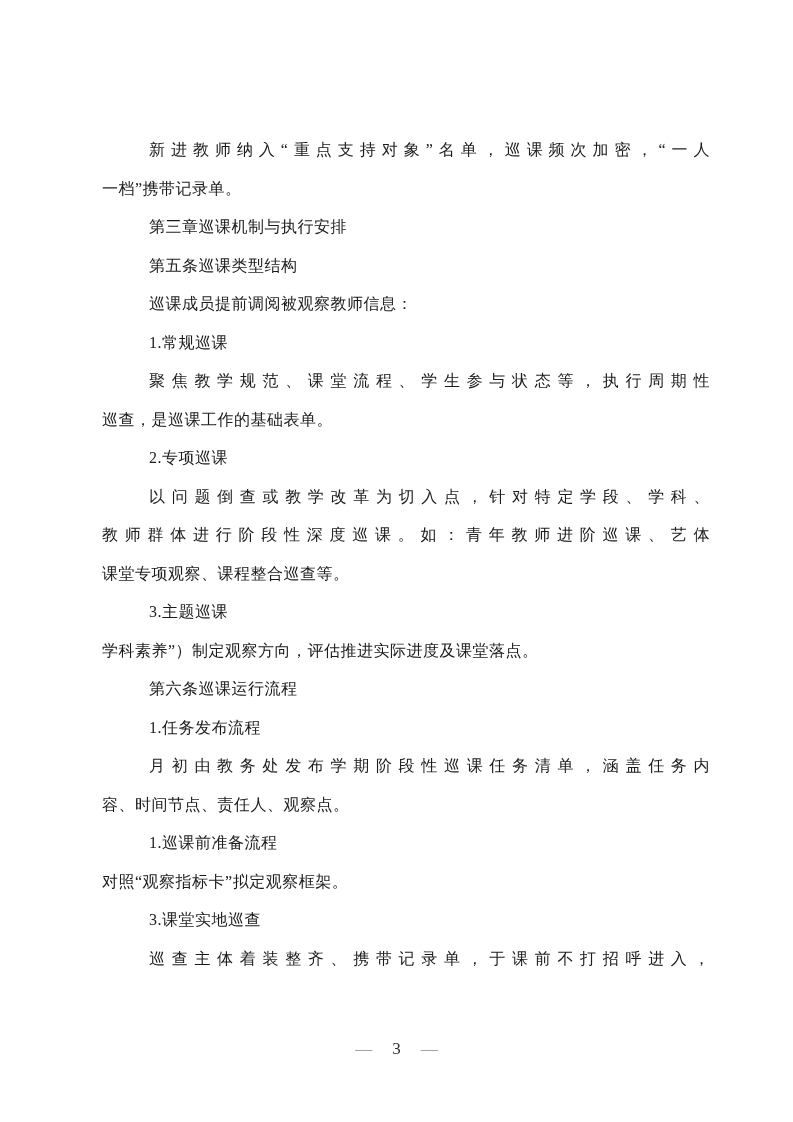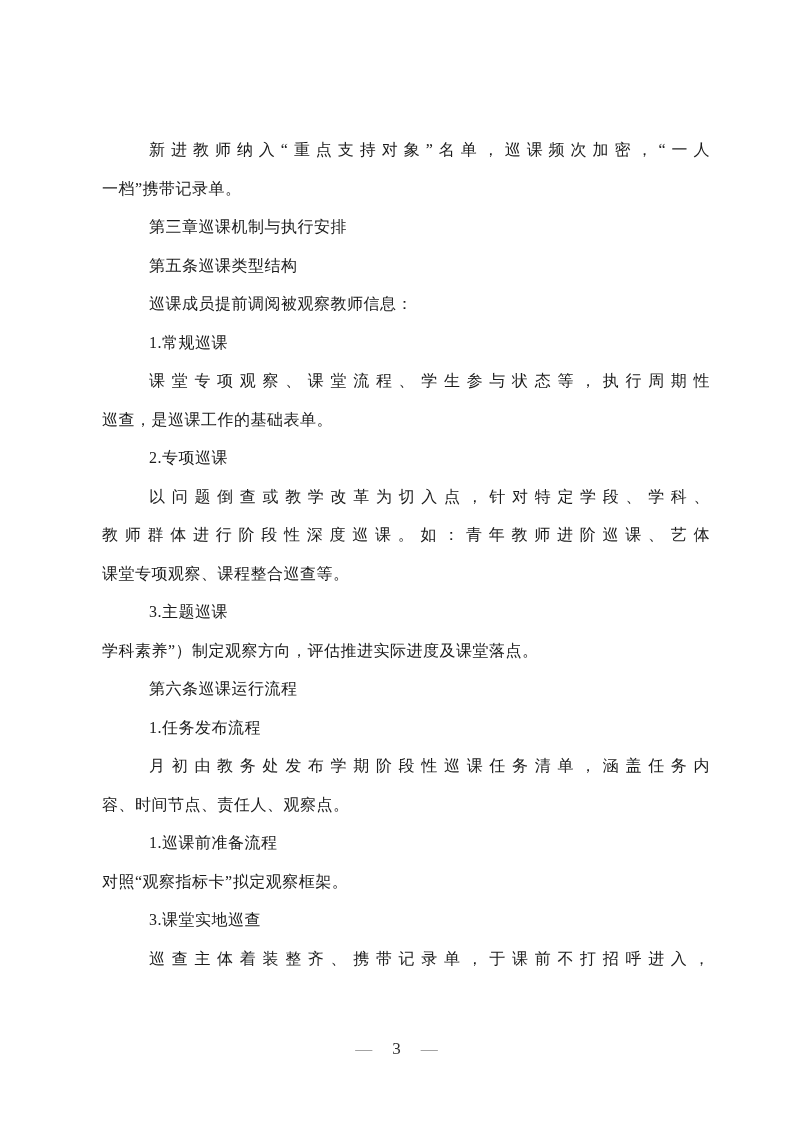--- a/index.html
+++ b/index.html
@@ -63,21 +63,21 @@
 
 <div class="page">
 
   <div class="content">
     <div class="line ind j">新进教师纳入“重点支持对象”名单，巡课频次加密，“一人</div>
     <div class="line">一档”携带记录单。</div>
     <div class="line ind">第三章巡课机制与执行安排</div>
     <div class="line ind">第五条巡课类型结构</div>
     <div class="line ind">巡课成员提前调阅被观察教师信息：</div>
     <div class="line ind">1.常规巡课</div>
-    <div class="line ind j">课堂专项观察、课堂流程、学生参与状态等，执行周期性</div>
+    <div class="line ind j">聚焦教学规范、课堂流程、学生参与状态等，执行周期性</div>
     <div class="line">巡查，是巡课工作的基础表单。</div>
     <div class="line ind">2.专项巡课</div>
     <div class="line ind j">以问题倒查或教学改革为切入点，针对特定学段、学科、</div>
     <div class="line j">教师群体进行阶段性深度巡课。如：青年教师进阶巡课、艺体</div>
     <div class="line">课堂专项观察、课程整合巡查等。</div>
     <div class="line ind">3.主题巡课</div>
     <div class="line">学科素养”）制定观察方向，评估推进实际进度及课堂落点。</div>
     <div class="line ind">第六条巡课运行流程</div>
     <div class="line ind">1.任务发布流程</div>
     <div class="line ind j">月初由教务处发布学期阶段性巡课任务清单，涵盖任务内</div>

